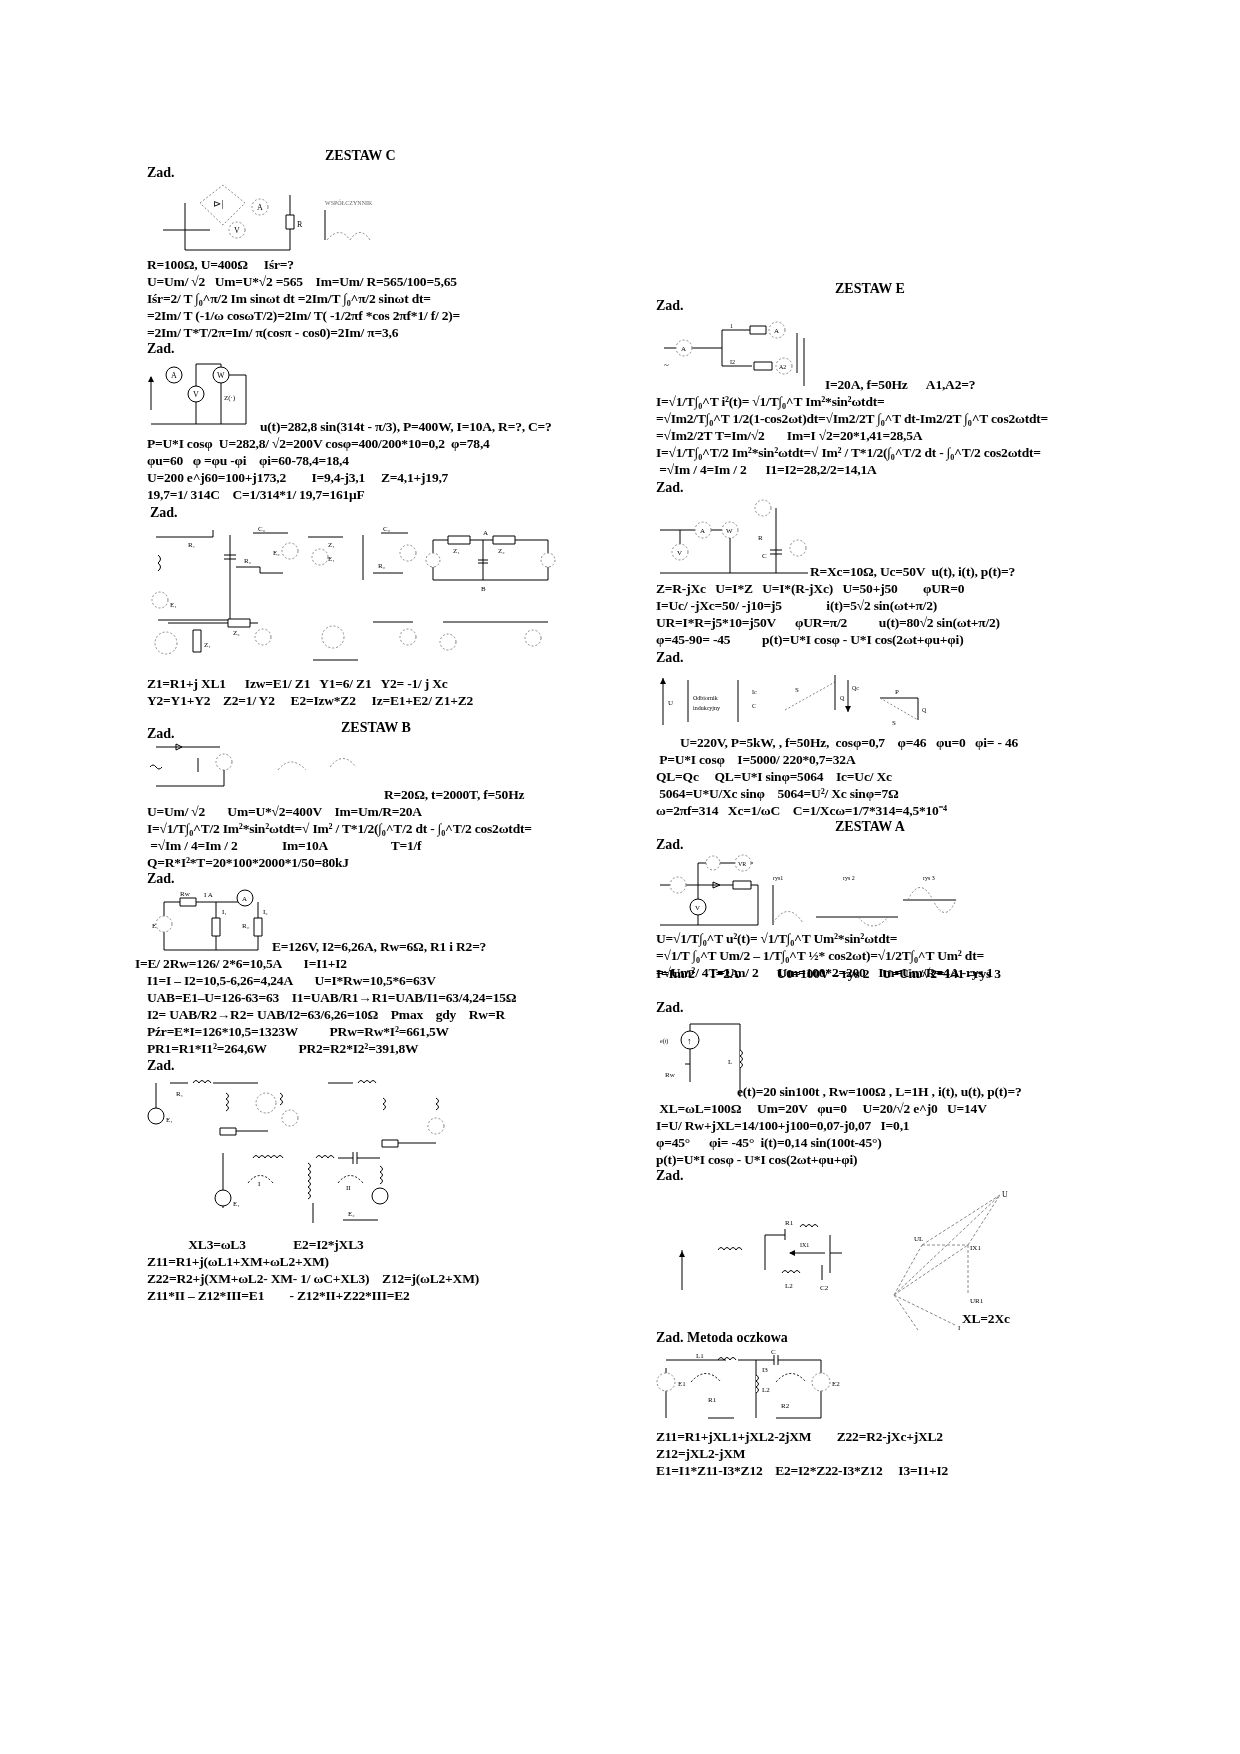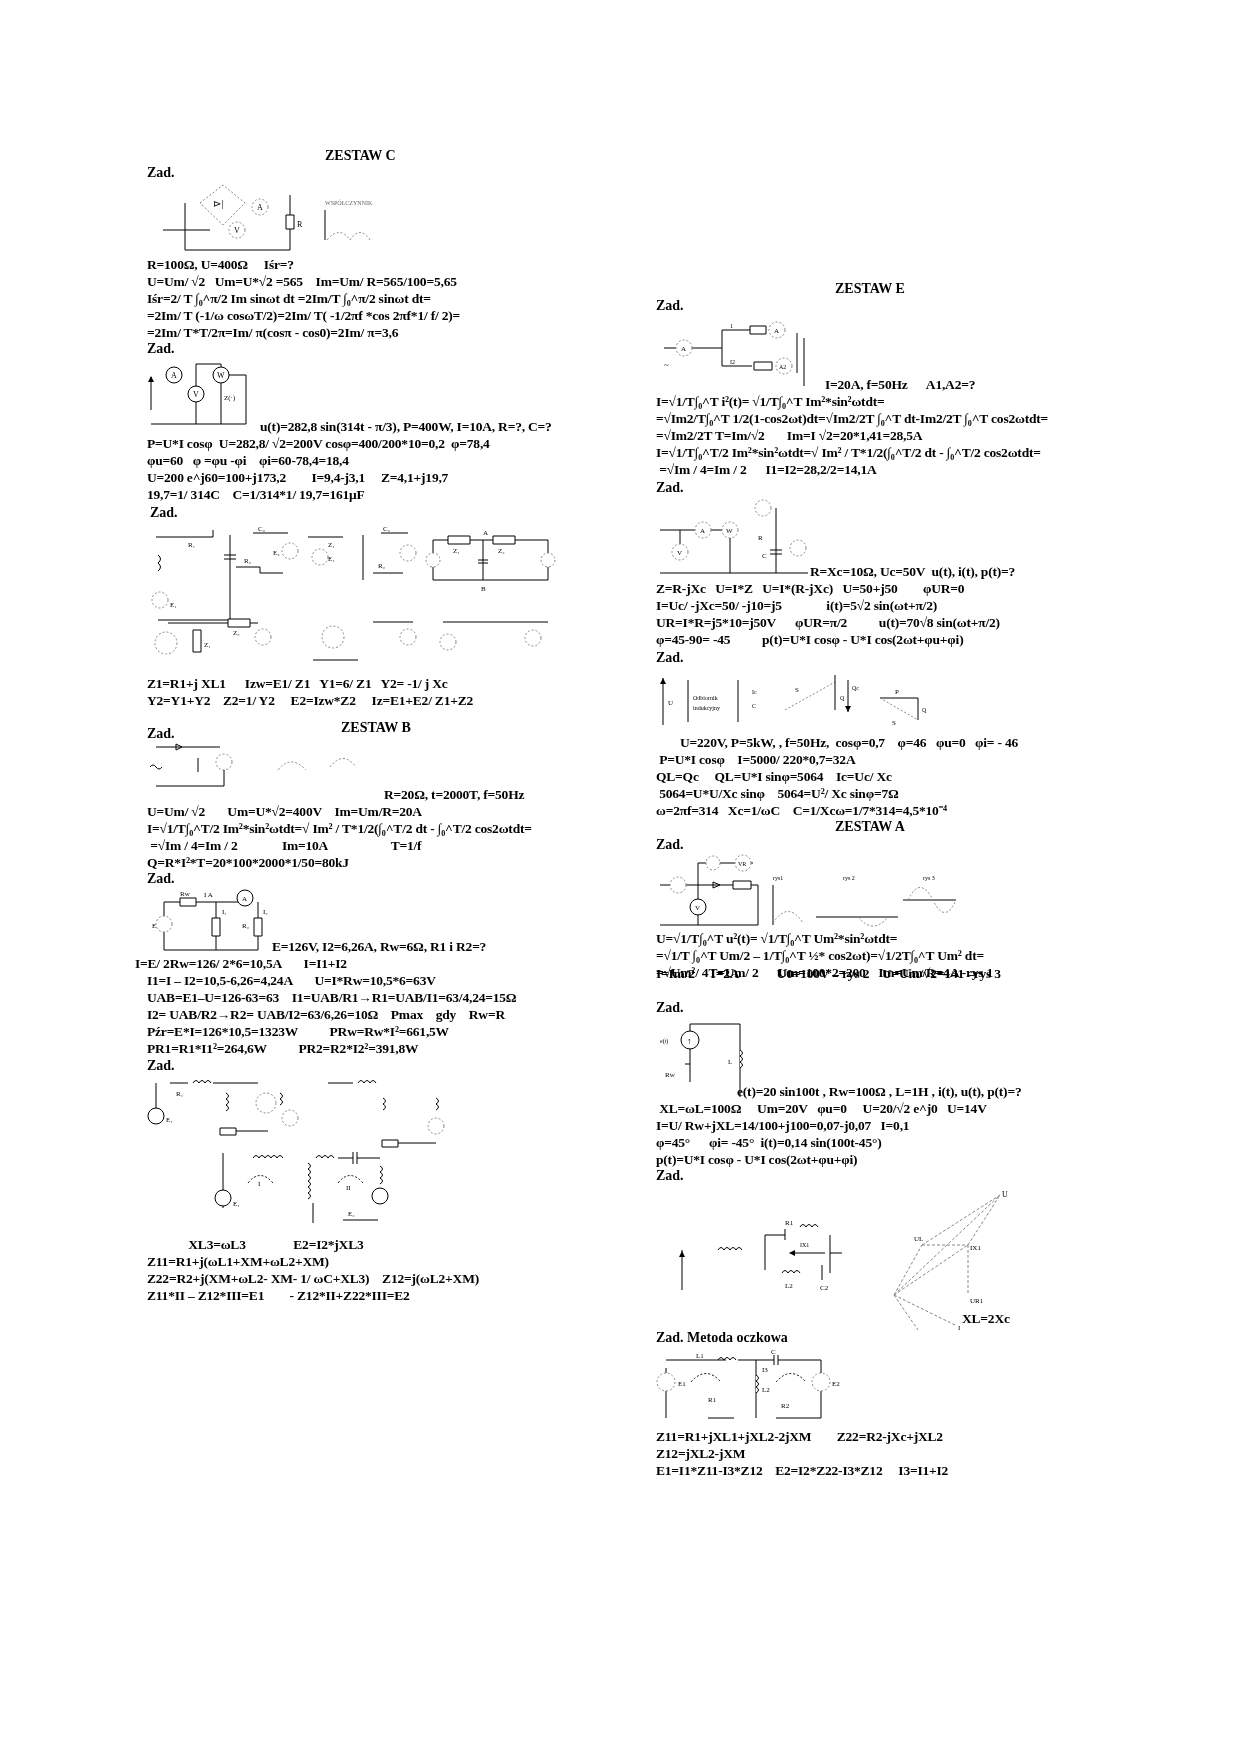--- a/index.html
+++ b/index.html
@@ -275,21 +275,21 @@
     <line x1="118" y1="8" x2="118" y2="73" stroke="#000"></line>
     <line x1="112" y1="50" x2="124" y2="50" stroke="#000"></line>
       <line x1="112" y1="54" x2="124" y2="54" stroke="#000"></line>
     <circle cx="140" cy="48" r="8" fill="#fff" stroke="#888" stroke-dasharray="2,2"></circle>
     <text x="104" y="58" font-size="7">C</text>
       <text x="100" y="40" font-size="7">R</text>
   </svg>
   <div class="ln" style="left:810px;top:563px;">R=Xc=10Ω, Uc=50V  u(t), i(t), p(t)=?</div>
   <div class="ln" style="left:656px;top:580px;">Z=R-jXc   U=I*Z   U=I*(R-jXc)   U=50+j50        φUR=0</div>
   <div class="ln" style="left:656px;top:597px;">I=Uc/ -jXc=50/ -j10=j5              i(t)=5√2 sin(ωt+π/2)</div>
-  <div class="ln" style="left:656px;top:614px;">UR=I*R=j5*10=j50V      φUR=π/2          u(t)=70√8 sin(ωt+π/2)</div>
+  <div class="ln" style="left:656px;top:614px;">UR=I*R=j5*10=j50V      φUR=π/2          u(t)=80√2 sin(ωt+π/2)</div>
   <div class="ln" style="left:656px;top:631px;">φ=45-90= -45          p(t)=U*I cosφ - U*I cos(2ωt+φu+φi)</div>
 
   <div class="zad" style="left:656px;top:650px;">Zad.</div>
   <svg class="fig" style="left:660px;top:670px;" width="280" height="62" viewBox="0 0 280 62">
     <line x1="3" y1="8" x2="3" y2="55" stroke="#000"></line>
       <polygon points="0,14 3,8 6,14" fill="#000"></polygon>
     <text x="8" y="35" font-size="7">U</text>
     <line x1="28" y1="10" x2="28" y2="52" stroke="#000"></line>
     <line x1="78" y1="10" x2="78" y2="52" stroke="#000"></line>
     <text x="33" y="30" font-size="6">Odbiornik</text>

